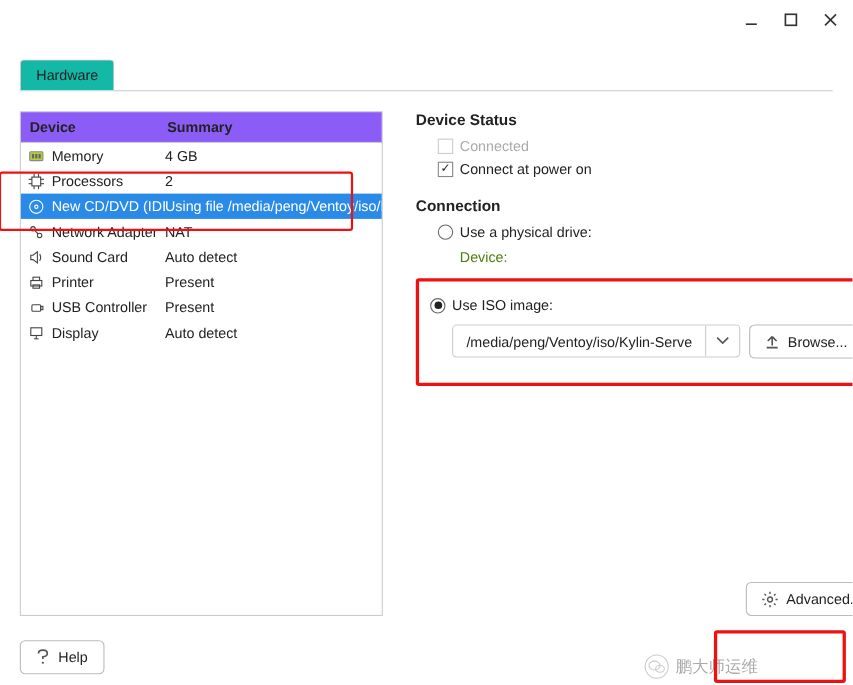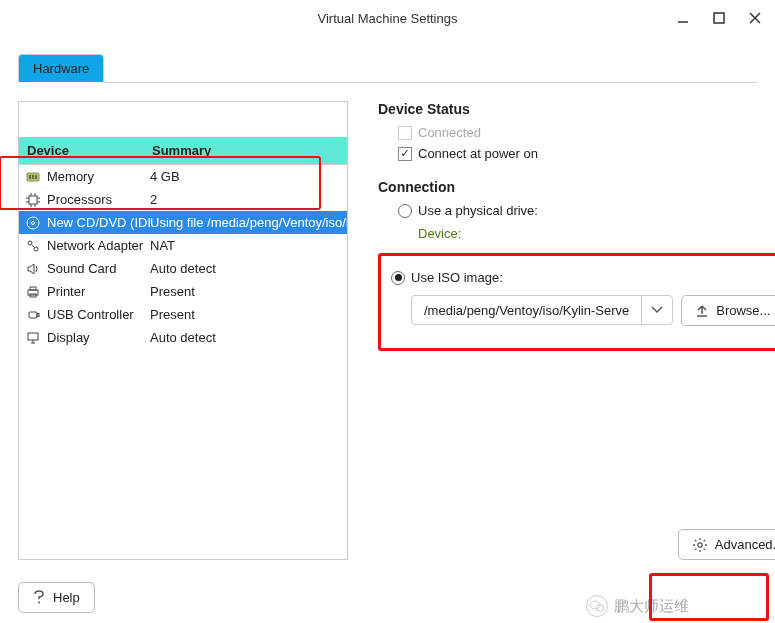--- a/index.html
+++ b/index.html
@@ -7,28 +7,28 @@
 
 .titlebar { height: 36px; display: flex; align-items: center; position: relative; }
 .title { position: absolute; left: 50%; transform: translateX(-50%); font-size: 13px; color: #333; }
 .winbtns { position: absolute; right: 4px; top: 4px; display: flex; gap: 4px; }
 .winbtn { width: 32px; height: 28px; display: flex; align-items: center; justify-content: center; color: #333; }
 .winbtn svg { width: 12px; height: 12px; }
 
 .content { padding: 18px 18px 0 18px; }
 
 .tabrow { border-bottom: 1px solid #ccc; display: flex; }
-.tab { border: 1px solid #ccc; border-bottom: 1px solid #fff; border-radius: 4px 4px 0 0; padding: 6px 14px; margin-bottom: -1px; background: #0ea5e9; font-size: 13px; }
+.tab { border: 1px solid #ccc; border-bottom: 1px solid #fff; border-radius: 4px 4px 0 0; padding: 6px 14px; margin-bottom: -1px; background: #14b8a6; font-size: 13px; }
 
 .cols { display: flex; gap: 30px; margin-top: 18px; }
 .leftcol { width: 330px; display: flex; flex-direction: column; }
 .rightcol { flex: 1; }
 
 .tbl { border: 1px solid #ccc; flex: 1; min-height: 422px; position: relative; }
-.thead { display: flex; border-bottom: 1px solid #ccc; background: #5eead4; margin-top: 35px; }
+.thead { display: flex; border-bottom: 1px solid #ccc; background: #8b5cf6; }
 .thead .th { padding: 6px 8px; font-weight: 700; }
 .th-dev { width: 125px; }
 .tbody .tr { display: flex; align-items: center; height: 23px; padding-left: 6px; }
 .tr .ico { width: 16px; height: 16px; margin-right: 6px; display: flex; align-items: center; justify-content: center; }
 .tr .dev { width: 103px; white-space: nowrap; overflow: hidden; }
 .tr .sum { flex: 1; white-space: nowrap; overflow: hidden; padding-right: 6px; text-overflow: clip; }
 .tr.selected { background: #2a8ae8; color: #fff; }
 
 .hlA { position: absolute; border: 2px solid #e11; border-radius: 3px; pointer-events: none; }
 
@@ -68,21 +68,20 @@
 .wm .wmi { width: 22px; height: 22px; border: 1px solid #ccc; border-radius: 50%; display: flex; align-items: center; justify-content: center; }
 
 .hlBtn { position: absolute; border: 3px solid #e11; border-radius: 3px; right: 6px; bottom: 2px; width: 120px; height: 48px; pointer-events: none; }
 
 svg { overflow: visible; }
 </style>
 </head>
 <body>
 
 <div class="titlebar">
-  <div class="title">Virtual Machine Settings</div>
   <div class="winbtns">
     <div class="winbtn">
         <svg viewBox="0 0 12 12">
           <line x1="1" y1="10" x2="11" y2="10" stroke="#333" stroke-width="1.5"></line>
         </svg>
       </div>
     <div class="winbtn">
         <svg viewBox="0 0 12 12">
           <rect x="1" y="1" width="10" height="10" fill="none" stroke="#333" stroke-width="1.5"></rect>
         </svg>

